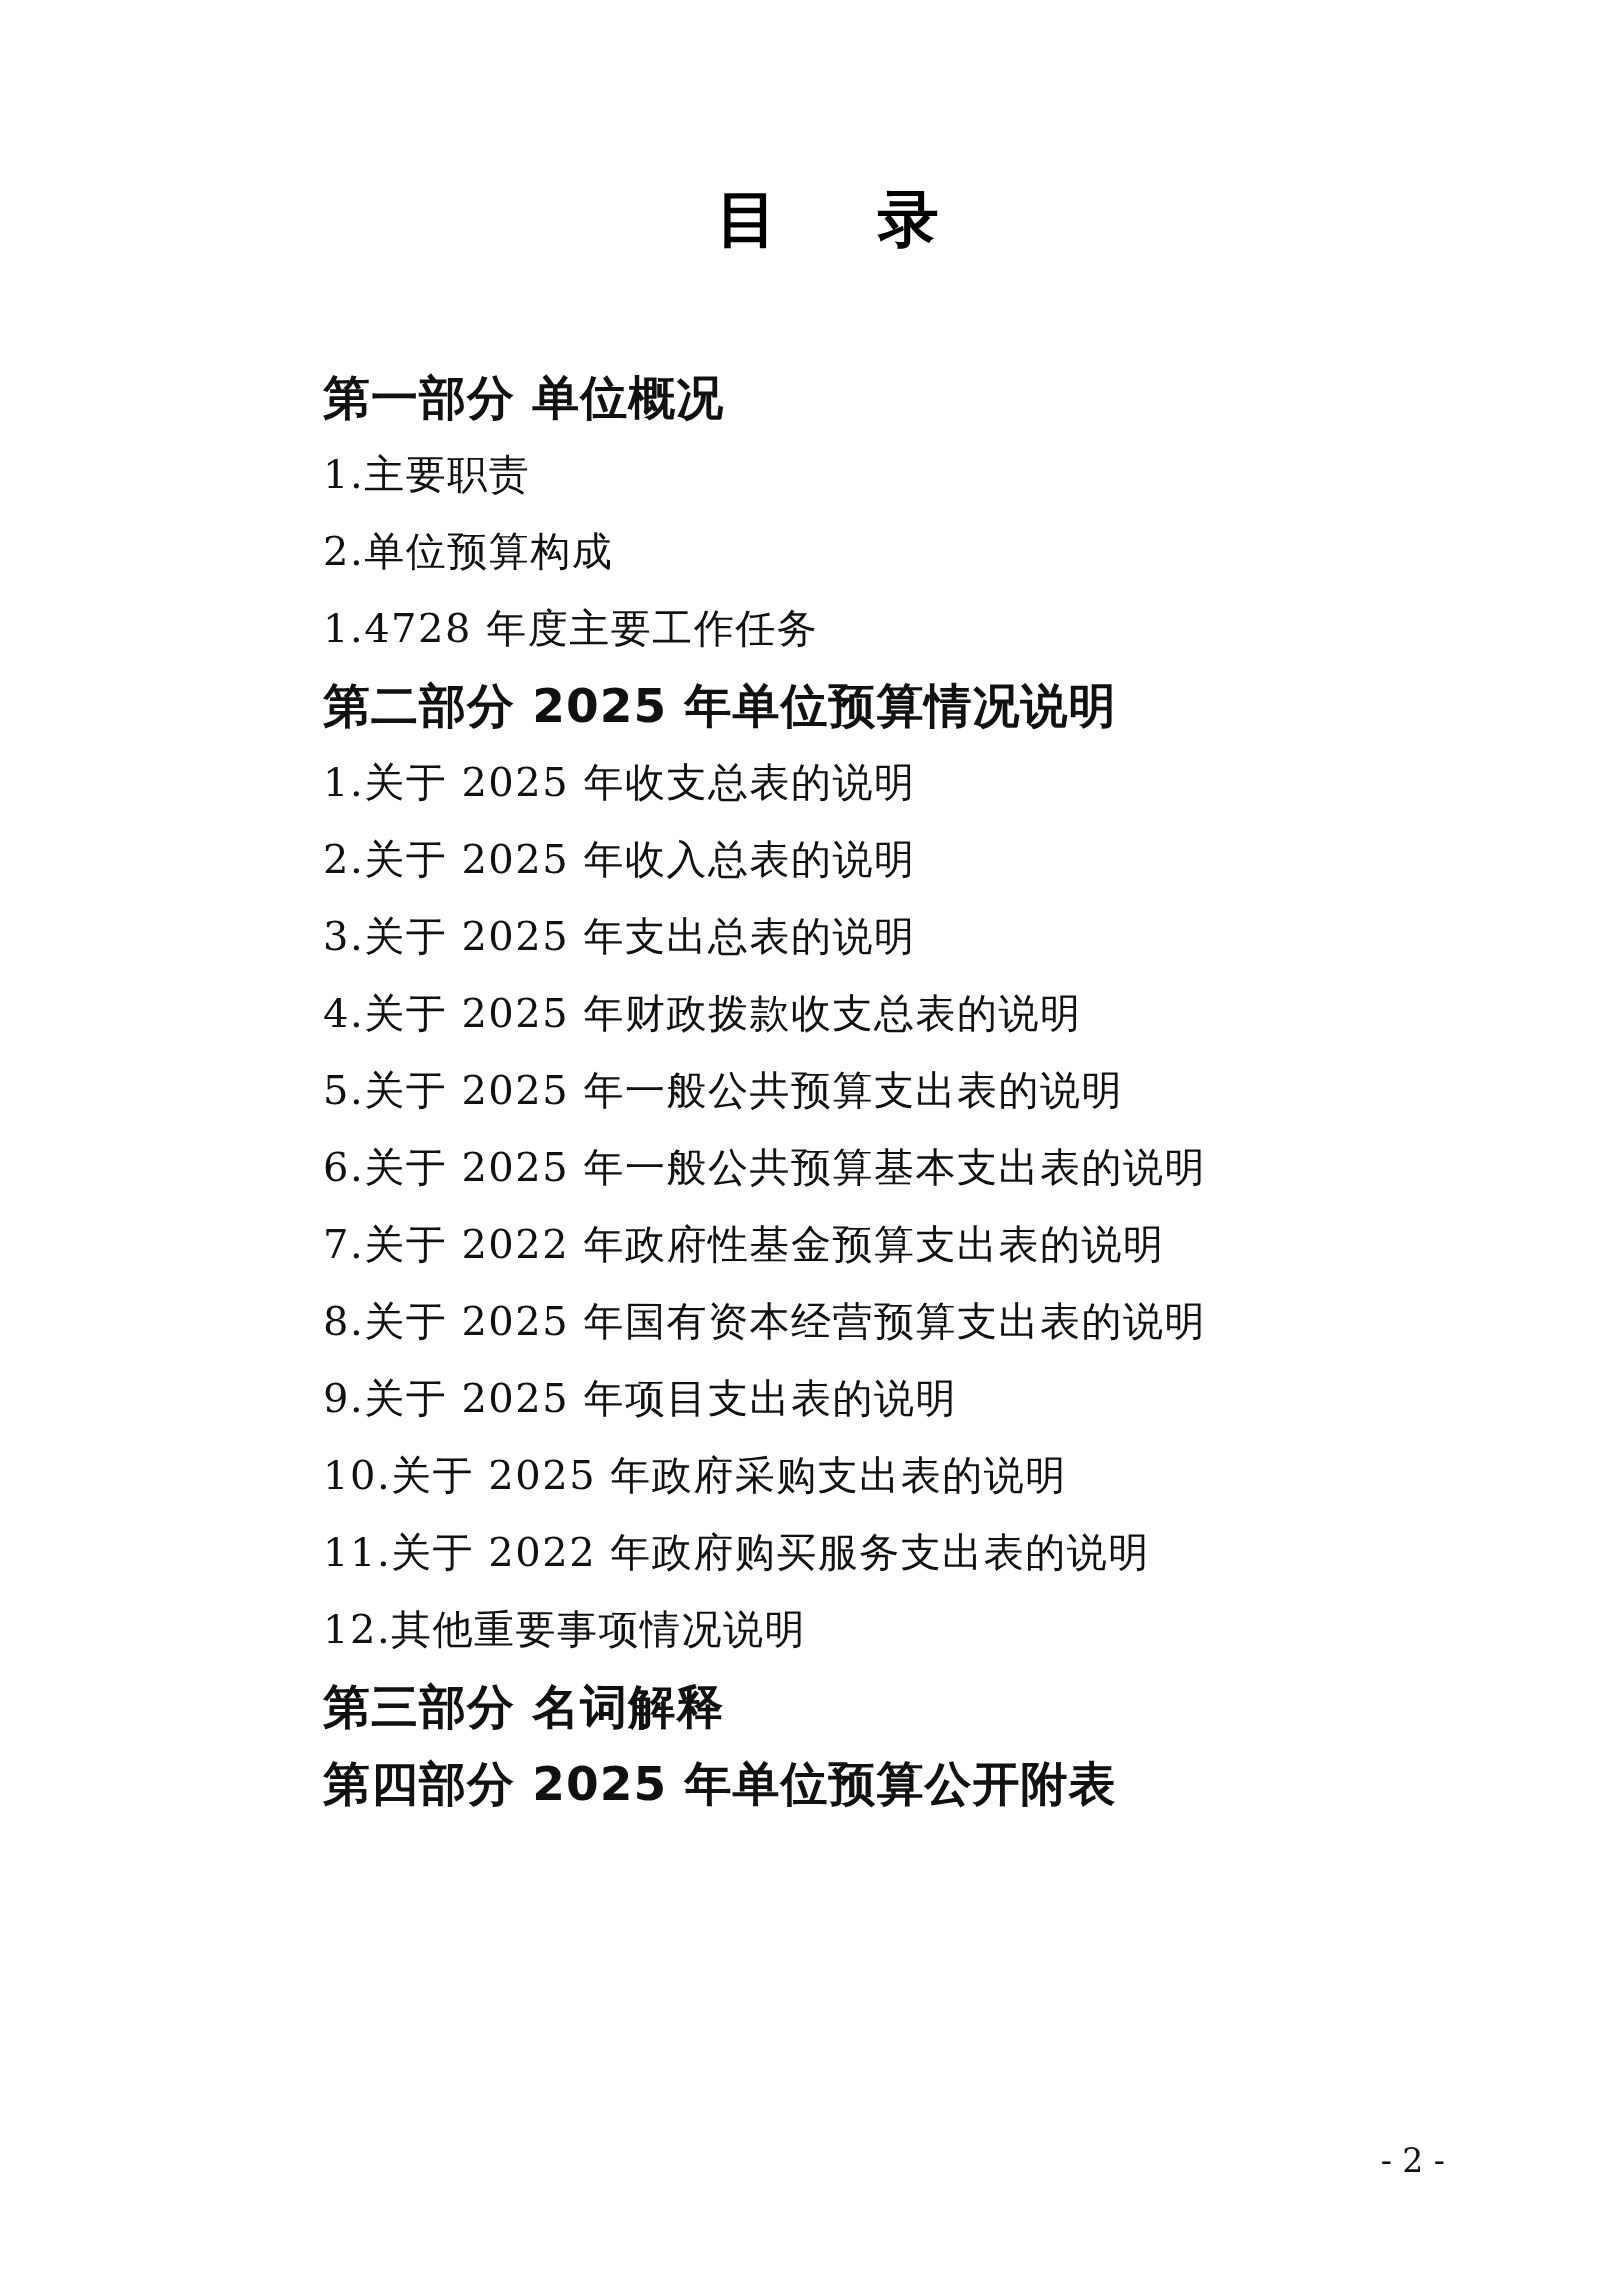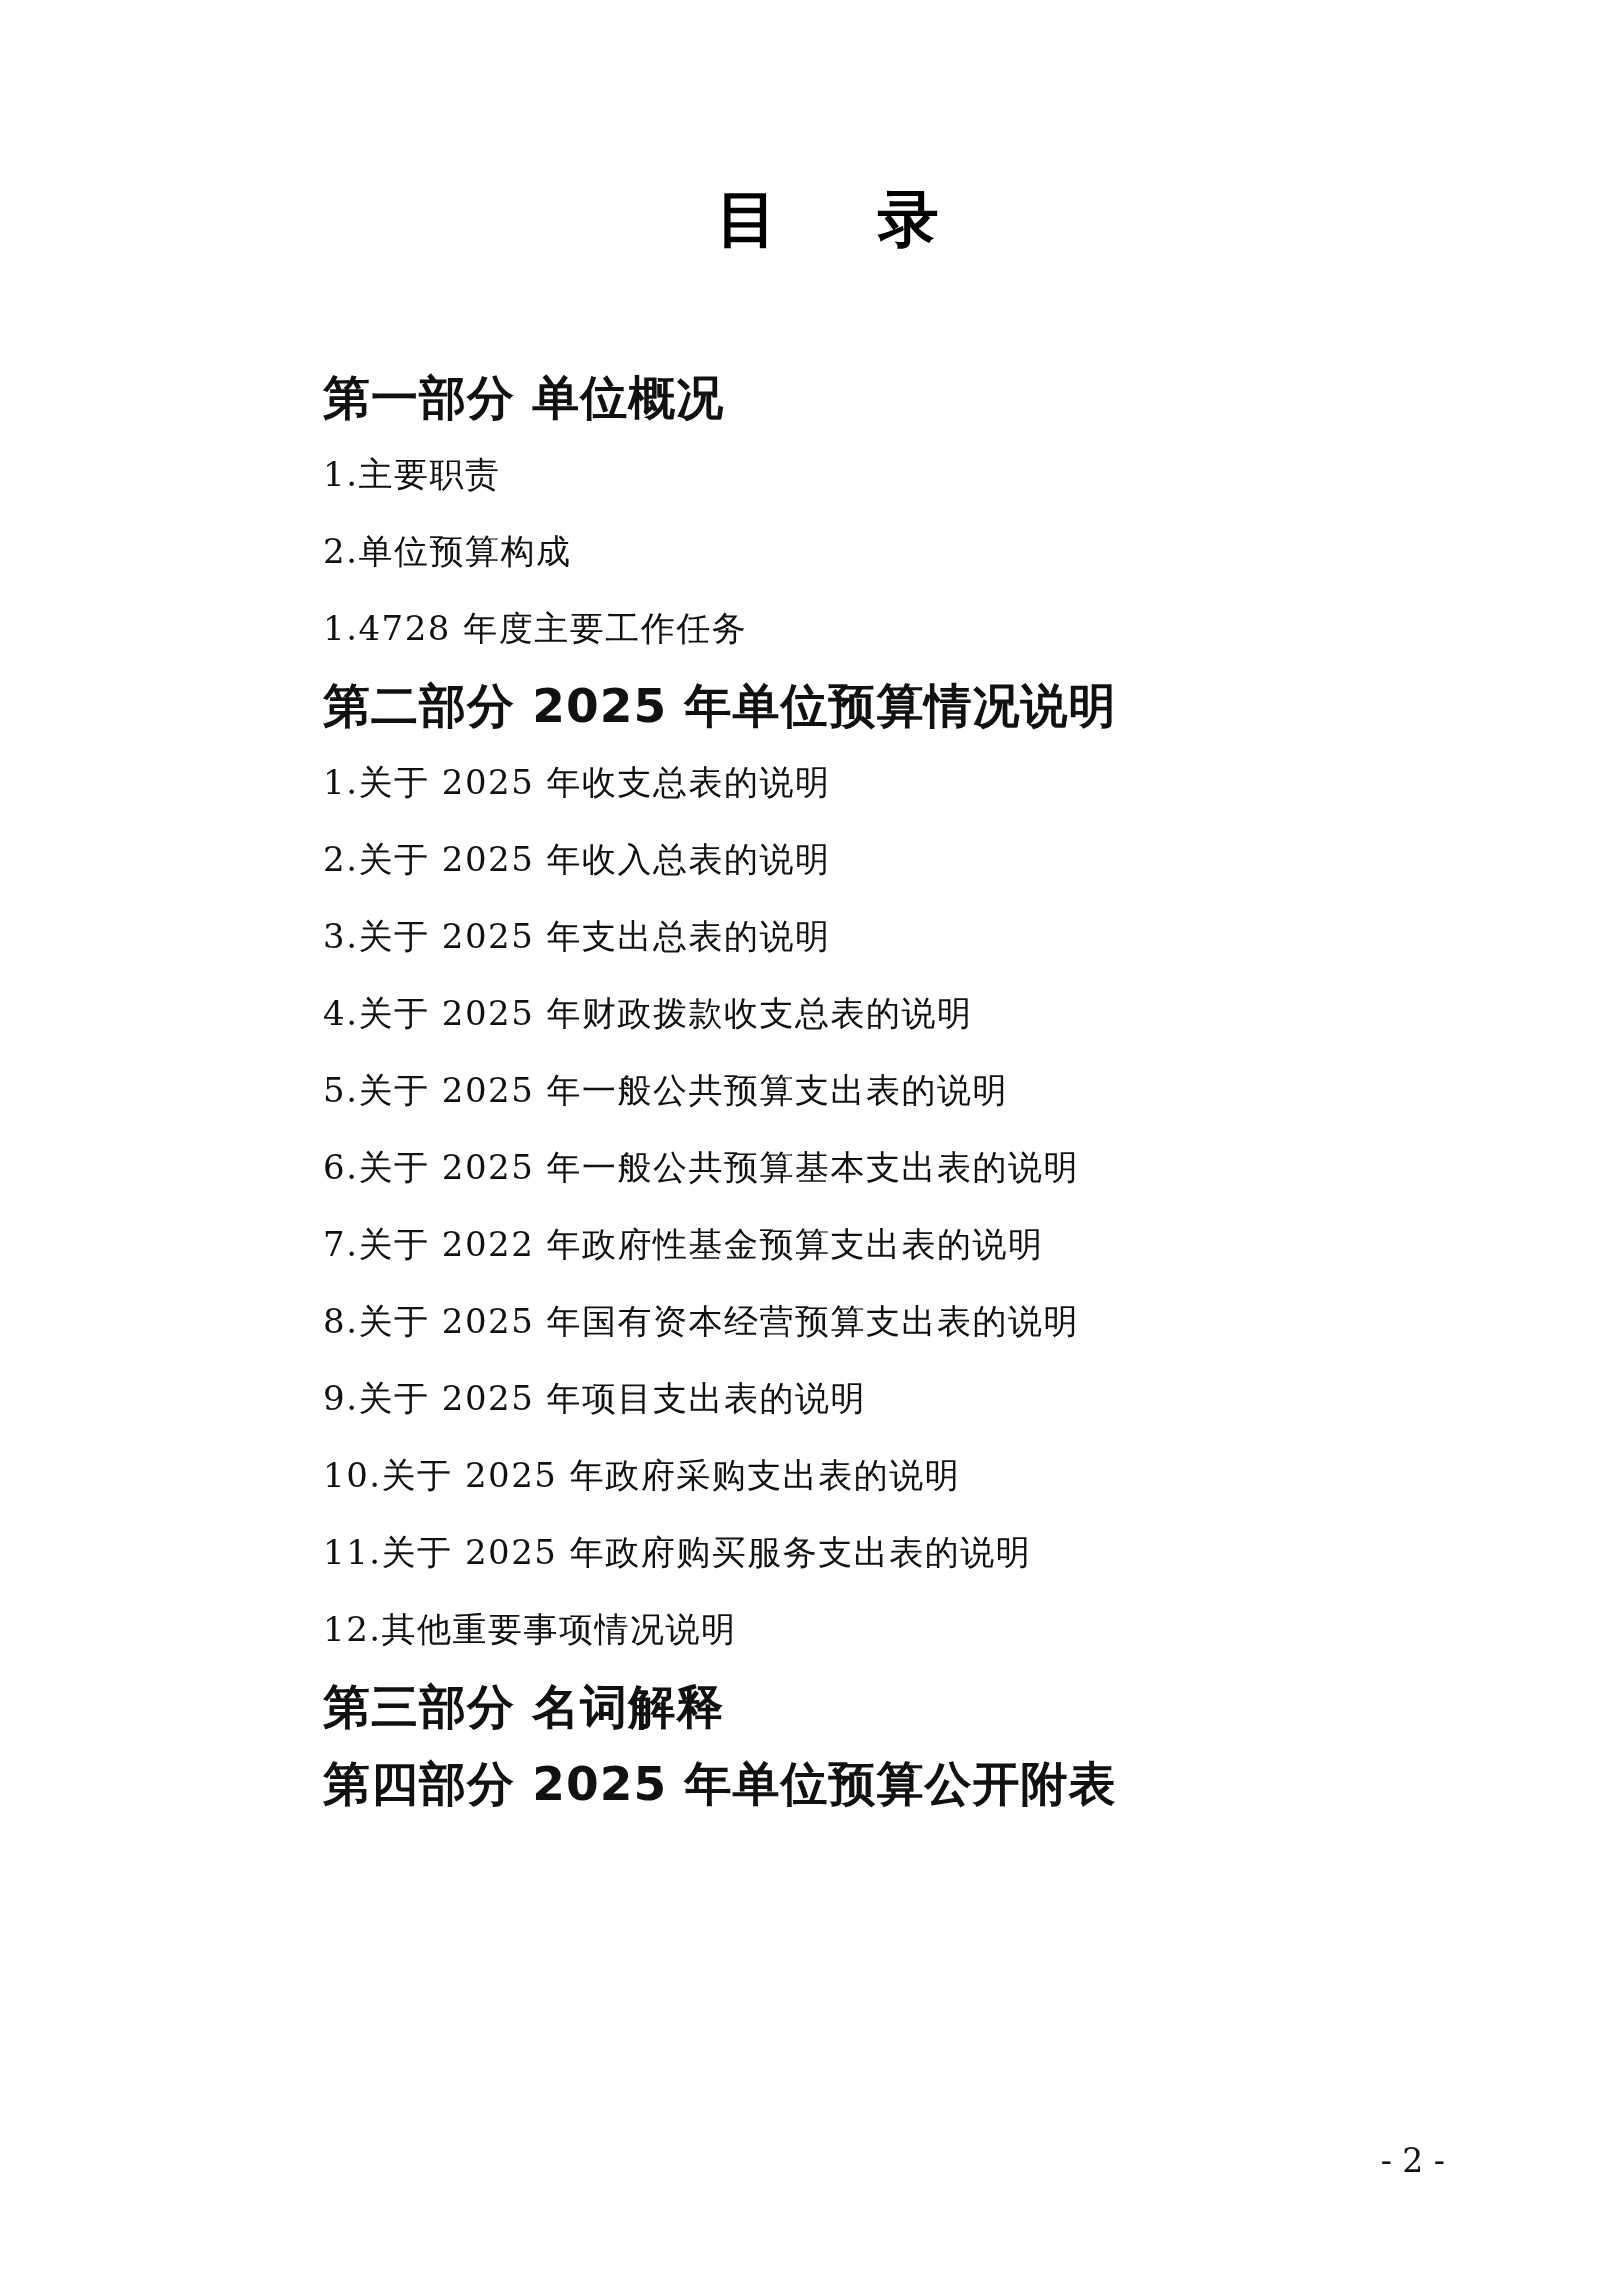--- a/index.html
+++ b/index.html
@@ -32,21 +32,21 @@
     letter-spacing: 19.6px;
     margin: 0 0 98px 0;
     color: #000000;
   }
   .toc-list {
     list-style: none;
     margin: 0;
     padding: 0;
   }
   .toc-entry {
-    font-size: 34px;
+    font-size: 40px;
     line-height: 77px;
     white-space: nowrap;
     color: #111111;
   }
   .toc-entry.level-1 {
     font-family: "DejaVu Sans", "Liberation Sans", sans-serif;
     font-weight: bold;
     font-size: 47px;
     letter-spacing: 1px;
   }
@@ -79,21 +79,21 @@
       <li class="toc-entry level-2">1.关于 2025 年收支总表的说明</li>
       <li class="toc-entry level-2">2.关于 2025 年收入总表的说明</li>
       <li class="toc-entry level-2">3.关于 2025 年支出总表的说明</li>
       <li class="toc-entry level-2">4.关于 2025 年财政拨款收支总表的说明</li>
       <li class="toc-entry level-2">5.关于 2025 年一般公共预算支出表的说明</li>
       <li class="toc-entry level-2">6.关于 2025 年一般公共预算基本支出表的说明</li>
       <li class="toc-entry level-2">7.关于 2022 年政府性基金预算支出表的说明</li>
       <li class="toc-entry level-2">8.关于 2025 年国有资本经营预算支出表的说明</li>
       <li class="toc-entry level-2">9.关于 2025 年项目支出表的说明</li>
       <li class="toc-entry level-2">10.关于 2025 年政府采购支出表的说明</li>
-      <li class="toc-entry level-2">11.关于 2025 年政府购买服务支出表的说明</li>
+      <li class="toc-entry level-2">11.关于 2022 年政府购买服务支出表的说明</li>
       <li class="toc-entry level-2">12.其他重要事项情况说明</li>
       <li class="toc-entry level-1">第三部分  名词解释</li>
       <li class="toc-entry level-1">第四部分  2025 年单位预算公开附表</li>
     </ul>
   </div>
   <div class="page-number">- 2 -</div>
 </div>
 
 
 </body></html>

